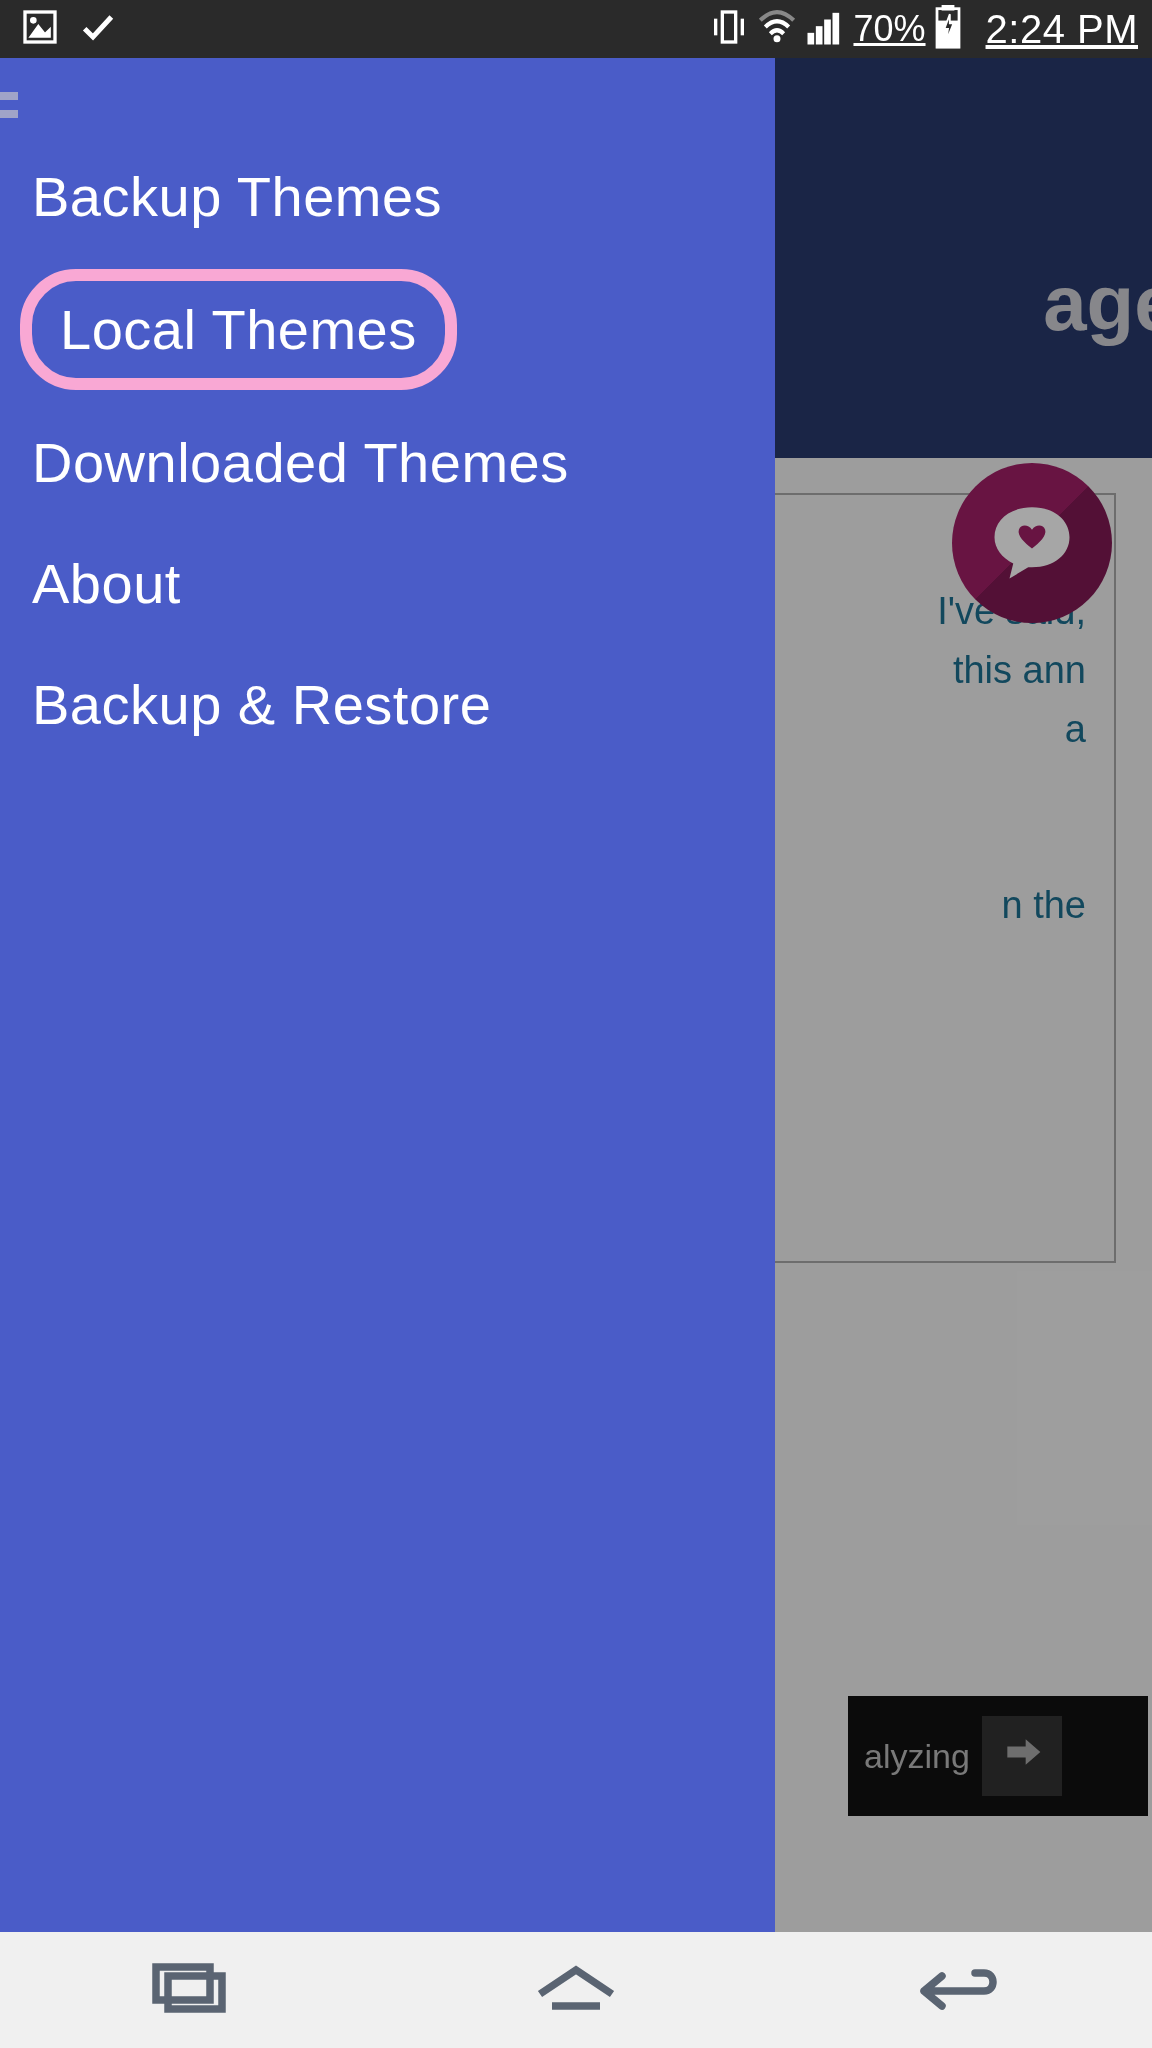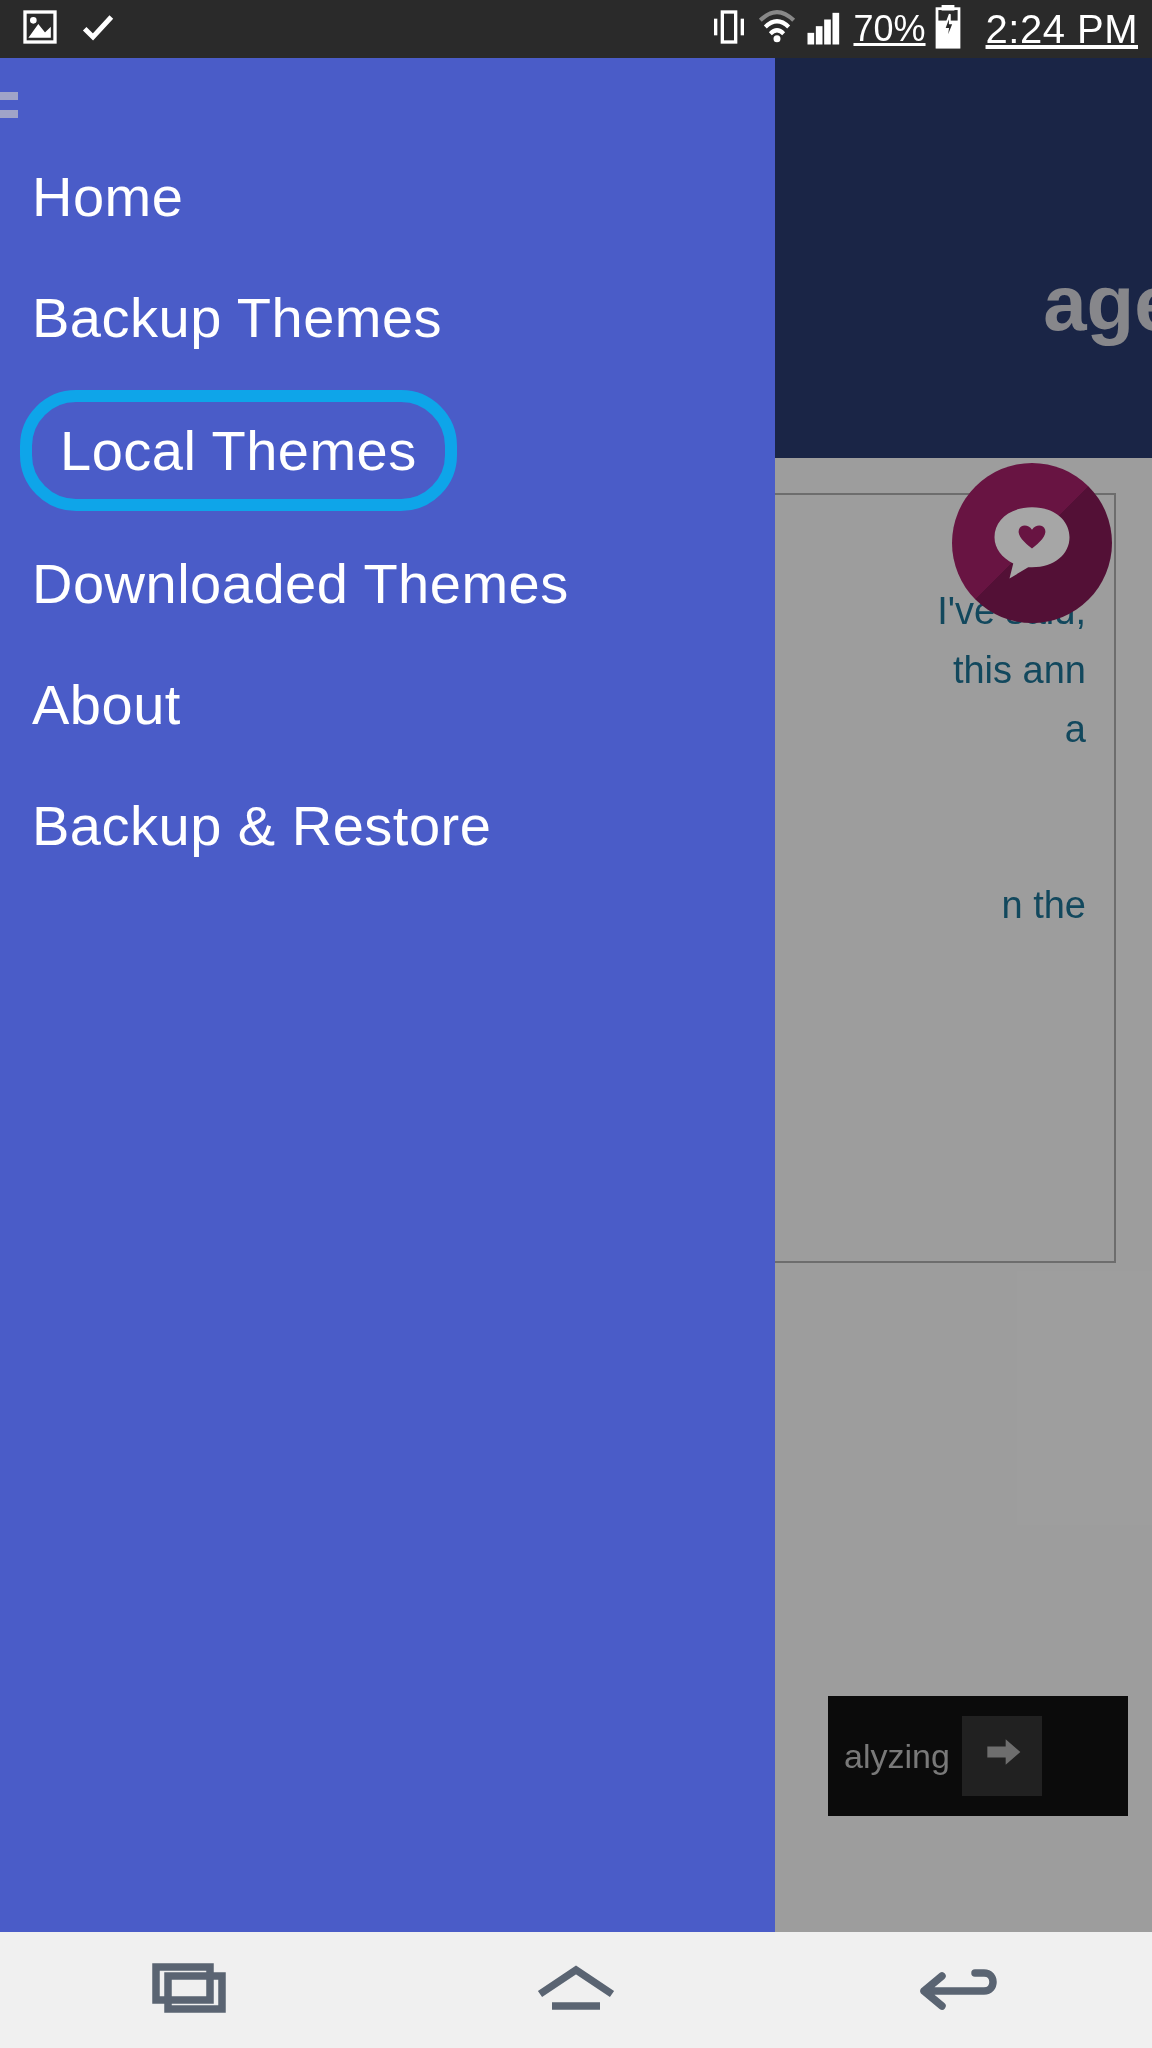--- a/index.html
+++ b/index.html
@@ -16,27 +16,27 @@
   
   
   .backdrop { position: absolute; top: 58px; left: 0; right: 0; bottom: 116px; background: #f2f2f2; }
   .header-region { position: absolute; top: 0; left: 0; right: 0; height: 400px; background: #283a6c; display: flex; align-items: center; justify-content: center; }
   .header-title { color: #cfcfd6; font-size: 78px; font-weight: 700; position: absolute; top: 200px; right: -56px; white-space: nowrap; }
   .scrim { position: absolute; top: 58px; left: 0; right: 0; bottom: 116px; background: rgba(0,0,0,0.35); z-index: 5; }
   
   .card-area { position: absolute; top: 435px; left: 50%; width: 540px; height: 770px; border: 2px solid #a8a8a8; padding: 28px; background: #f2f2f2; color: #1d6f90; font-size: 38px; line-height: 1.55; }
   .fab { position: absolute; top: 405px; right: 40px; width: 160px; height: 160px; border-radius: 80px; background: linear-gradient(135deg, #a01f66 0 50%, #801a53 50%); display: flex; align-items: center; justify-content: center; z-index: 2; }
   
-  .lower-bar { position: absolute; bottom: 116px; right: 24px; height: 120px; width: 300px; background: #111; display: flex; align-items: center; color: #bbb; font-size: 34px; gap: 12px; padding: 0 16px; z-index: 2; }
+  .lower-bar { position: absolute; bottom: 116px; right: 4px; height: 120px; width: 300px; background: #111; display: flex; align-items: center; color: #bbb; font-size: 34px; gap: 12px; padding: 0 16px; z-index: 2; }
   .arrow-btn { width: 80px; height: 80px; background: #333; display: flex; align-items: center; justify-content: center; }
   
   
   .drawer { position: absolute; top: 58px; left: 0; width: 775px; bottom: 116px; background: #4a5cc8; z-index: 20; color: #fff; padding-top: 78px; padding-left: 32px; }
   .drawer-item { font-size: 56px; font-weight: 300; padding: 28px 0; color: #fff; letter-spacing: 0.5px; }
-  .highlight-ring { border: 12px solid #0ea5e9; border-radius: 56px; padding: 16px 28px; display: inline-block; margin: 12px -6px; left: -6px; position: relative; text-align: right; }
+  .highlight-ring { border: 12px solid #f9a8d4; border-radius: 56px; padding: 16px 28px; display: inline-block; margin: 12px -6px; left: -6px; position: relative; text-align: right; }
   .handle-stub { position: absolute; top: 30px; left: -18px; width: 36px; height: 36px; }
   .handle-stub::before, .handle-stub::after { content:''; position:absolute; left:0; right:0; height:8px; background:#a0a4c8; }
   .handle-stub::before { top: 4px; }
   .handle-stub::after { top: 22px; }
   
   
   .nav-bar { position: absolute; bottom: 0; left: 0; right: 0; height: 116px; background: #f0f0f0; display: flex; align-items: center; justify-content: space-around; z-index: 50; }
   
   
   .sb-icon { width: 40px; height: 40px; fill: #fff; stroke: #fff; }
@@ -129,21 +129,20 @@
             </svg>
         </span>
       </div>
     </div>
   </div>
 
   <div class="scrim"></div>
 
   <div class="drawer">
     <div class="handle-stub"></div>
-    <div class="drawer-item"><span>Home</span></div>
     <div class="drawer-item"><span>Backup Themes</span></div>
     <div class="highlight-ring">
       <div class="drawer-item" style="padding:0"><span>Local Themes</span></div>
     </div>
     <div class="drawer-item"><span>Downloaded Themes</span></div>
     <div class="drawer-item"><span>About</span></div>
     <div class="drawer-item"><span>Backup &amp; Restore</span></div>
   </div>
 
   <div class="nav-bar">

